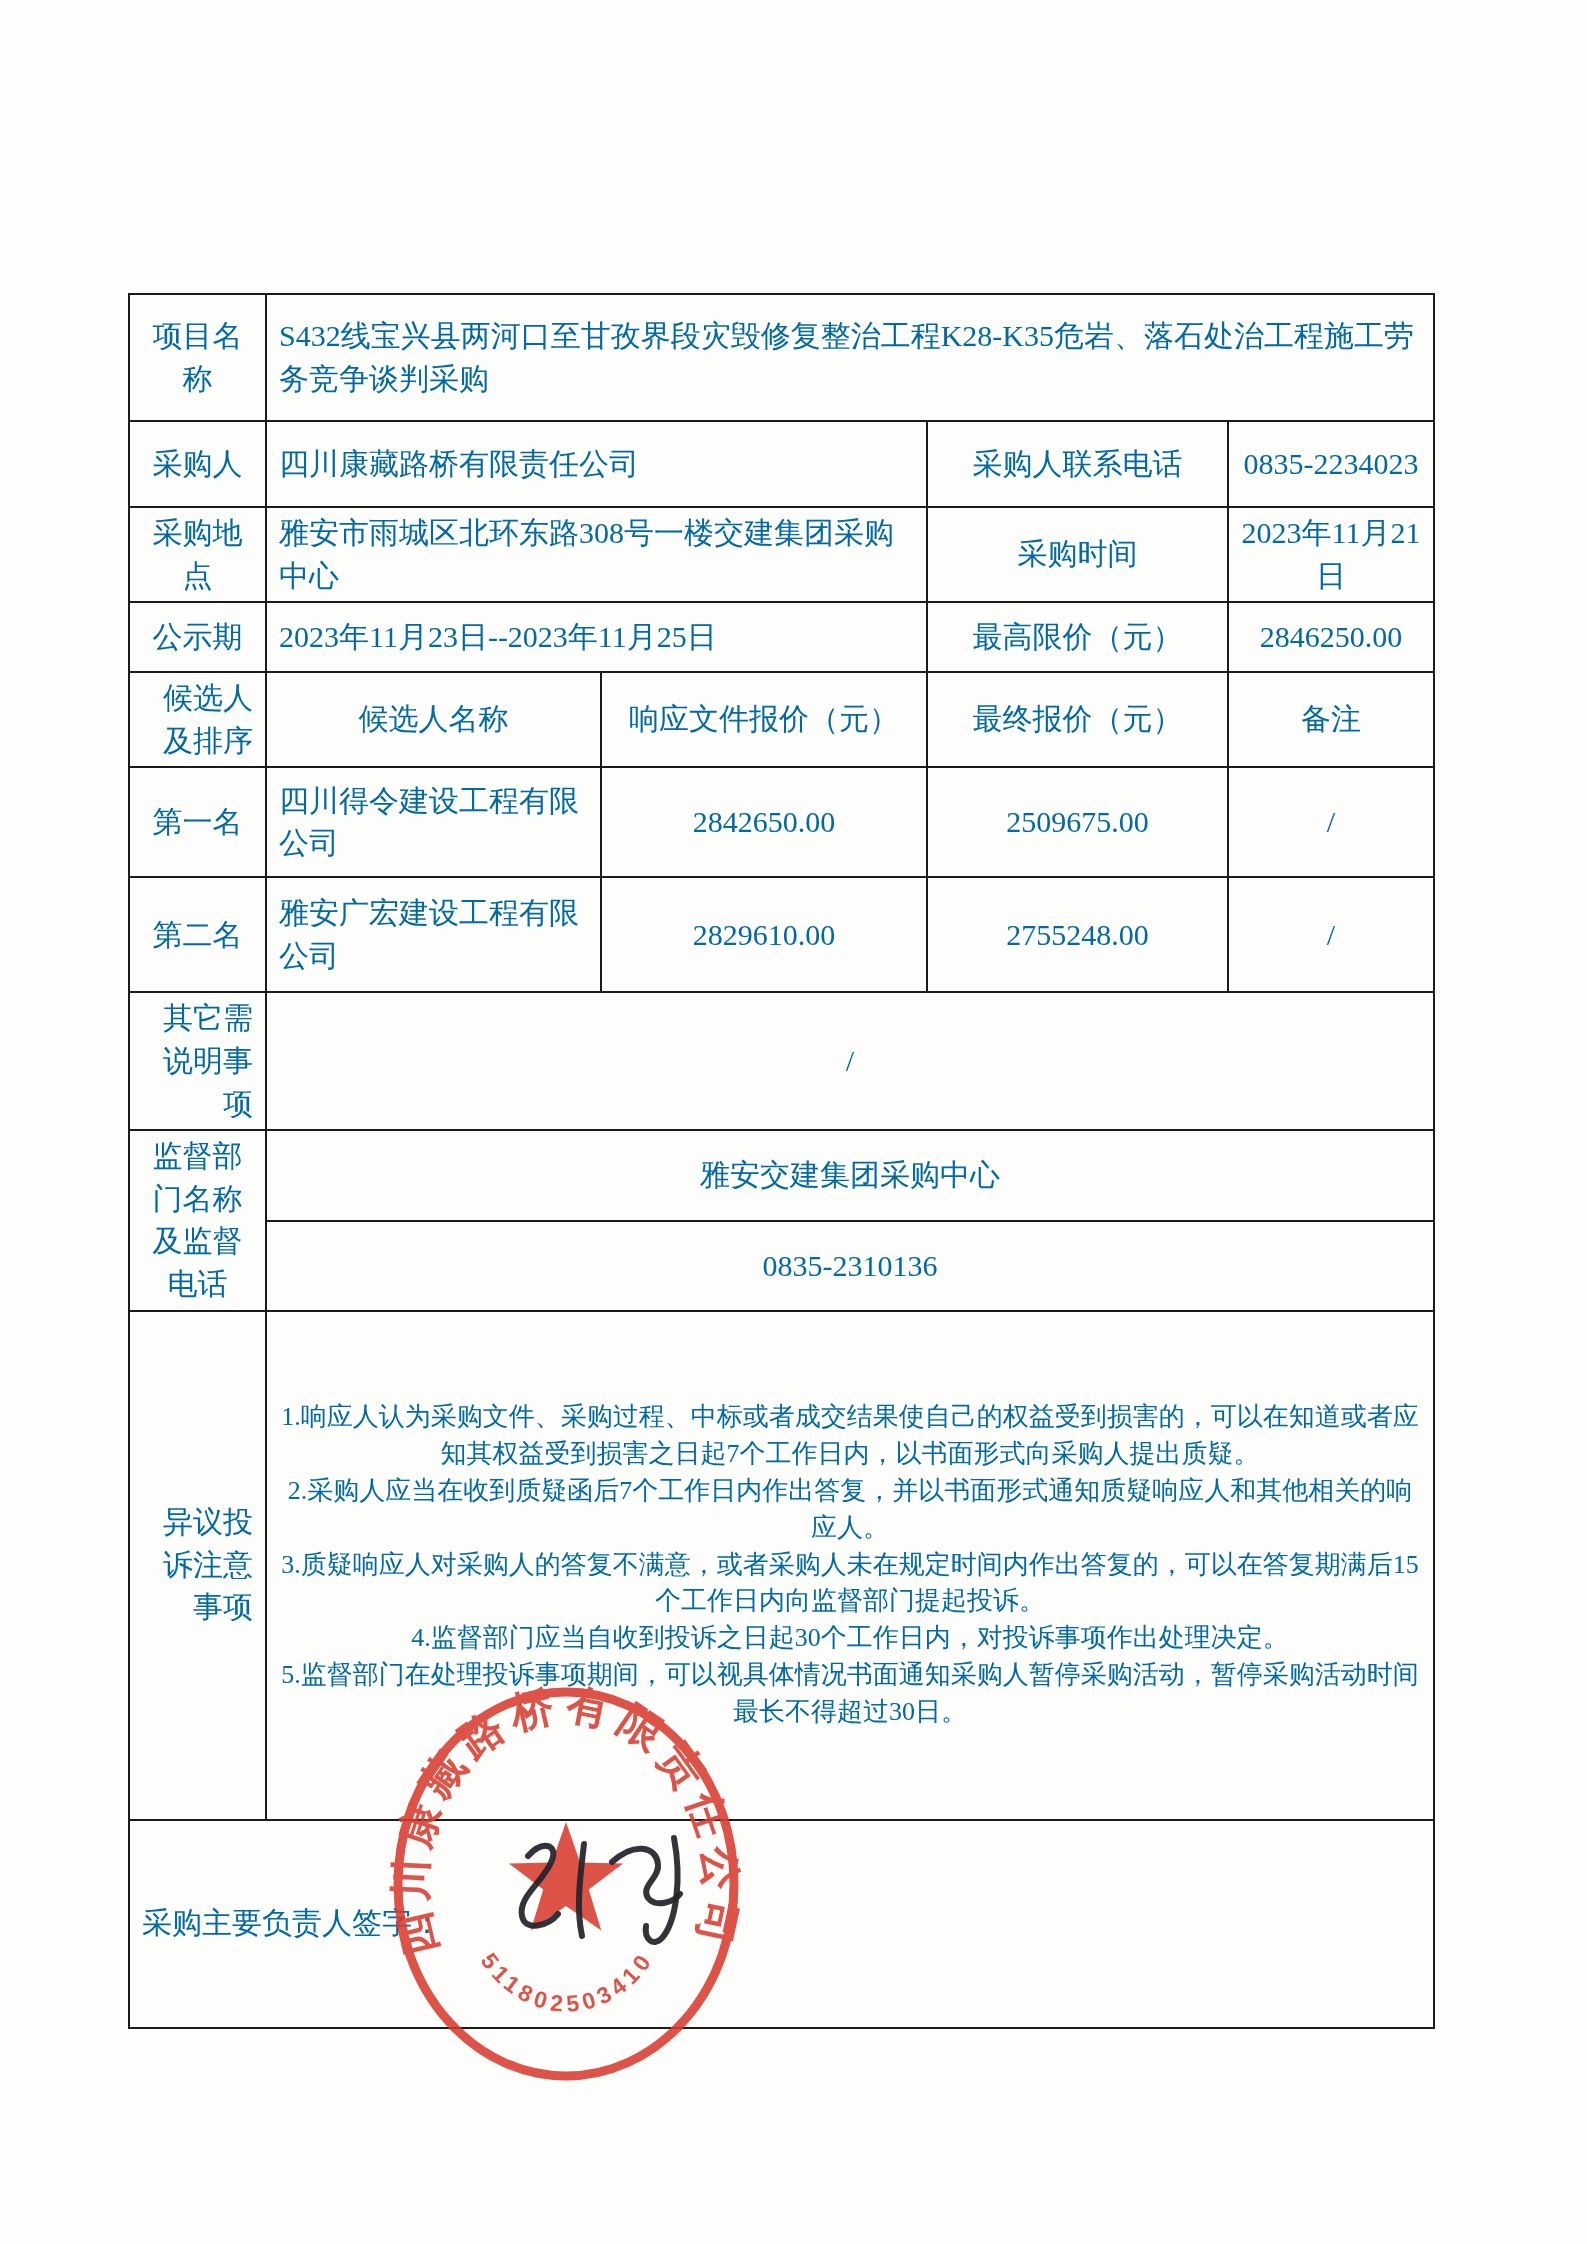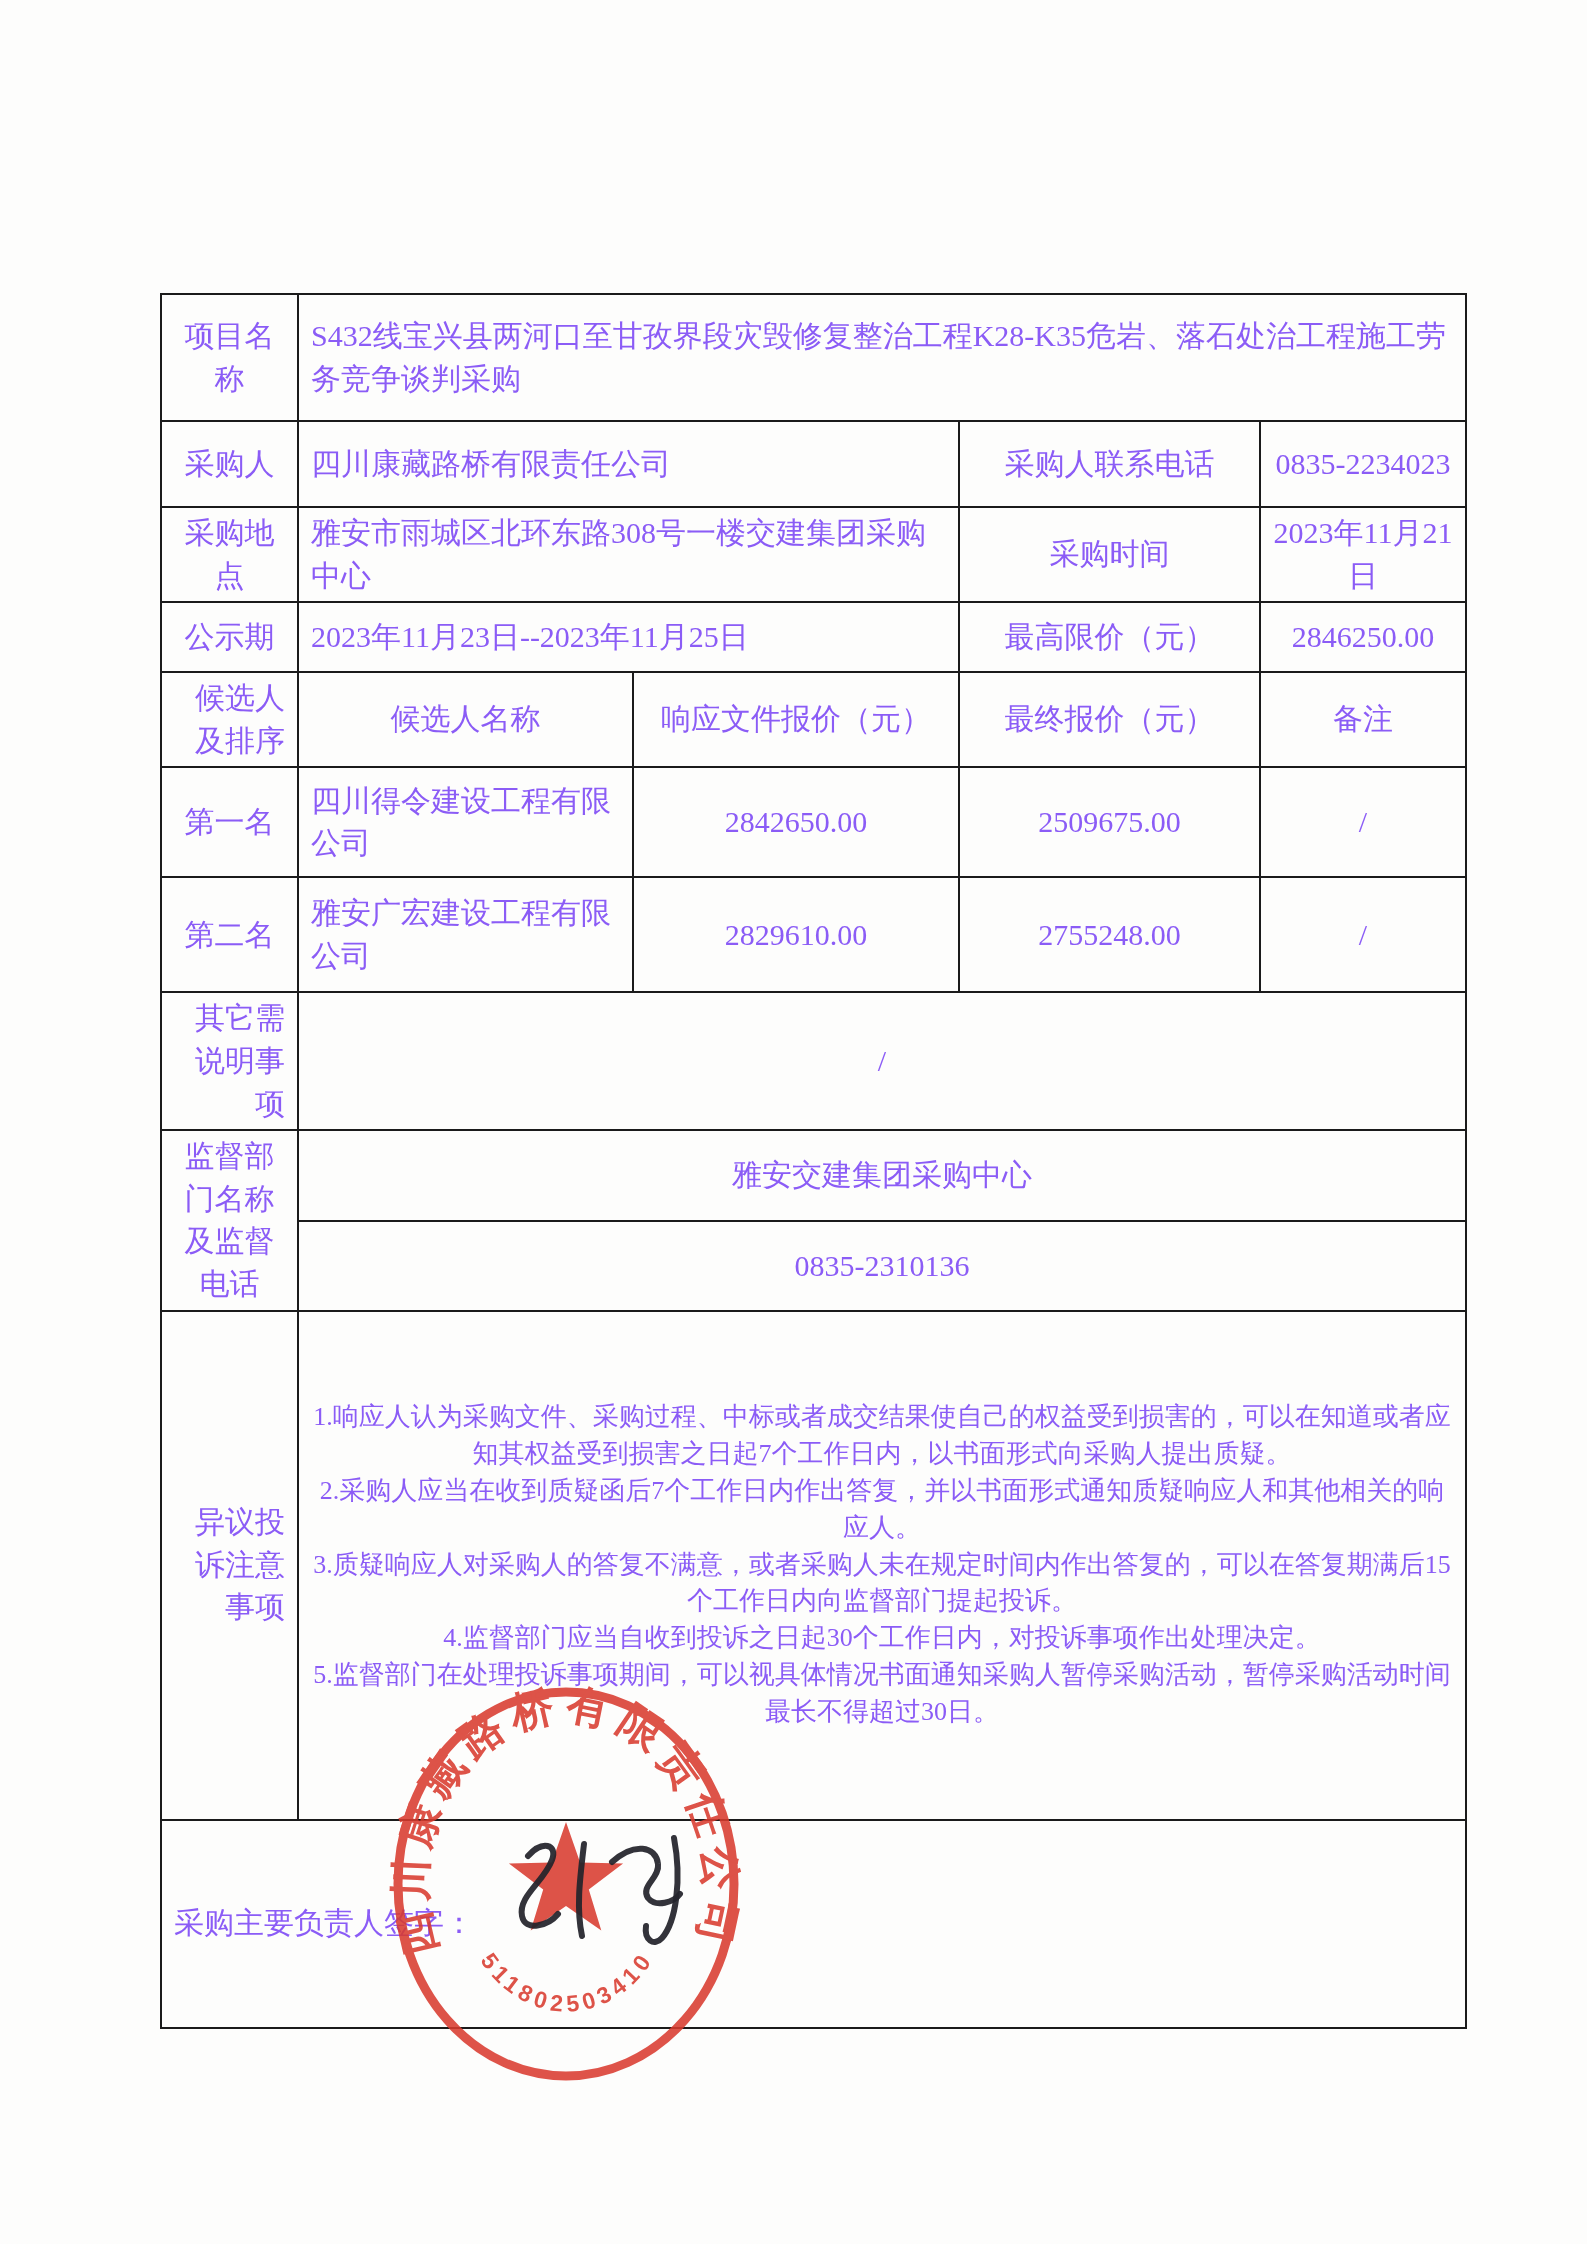--- a/index.html
+++ b/index.html
@@ -15,23 +15,23 @@
 
   .title {
     position:absolute; top:174px; left:138px; width:1314px;
     text-align:center;
     font-family:"Liberation Sans", sans-serif;
     font-weight:700; font-size:40px; line-height:1.3;
     letter-spacing:1px; color:#111;
   }
 
   table.doc {
-    position:absolute; top:293px; left:160px;
+    position:absolute; top:293px; left:128px;
     width:1305px; border-collapse:collapse; table-layout:fixed;
-    font-size:30px; color:#8b5cf6;
+    font-size:30px; color:#0369a1;
   }
   table.doc td {
     border:2px solid #1b1b1b;
     padding:4px 12px;
     line-height:1.42;
     vertical-align:middle;
     word-break:break-all;
   }
   td.lab { text-align:center; padding:4px 8px; }
   td.lab.tl { text-align:right; }

